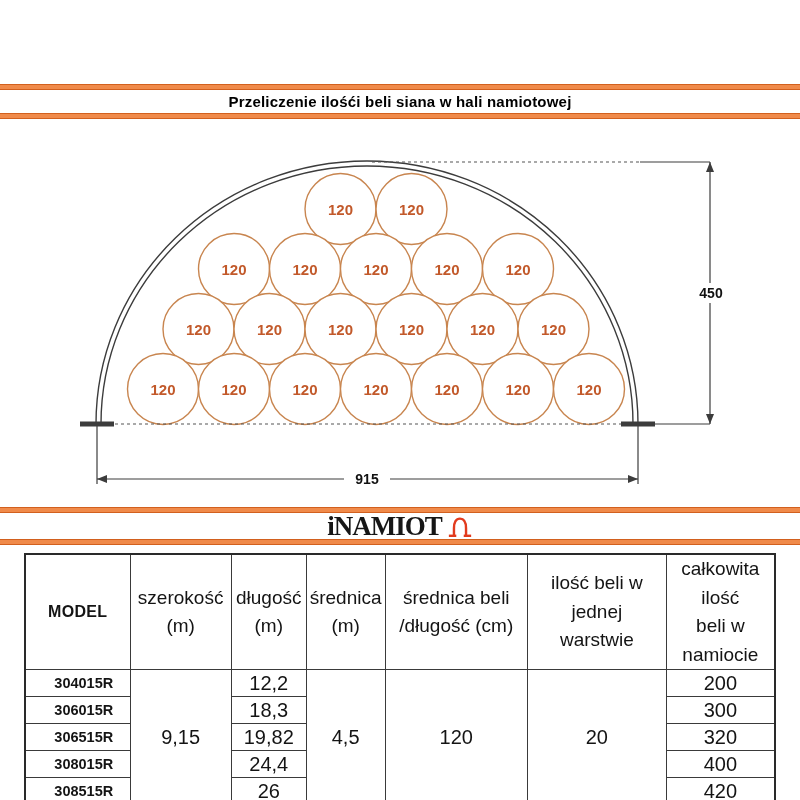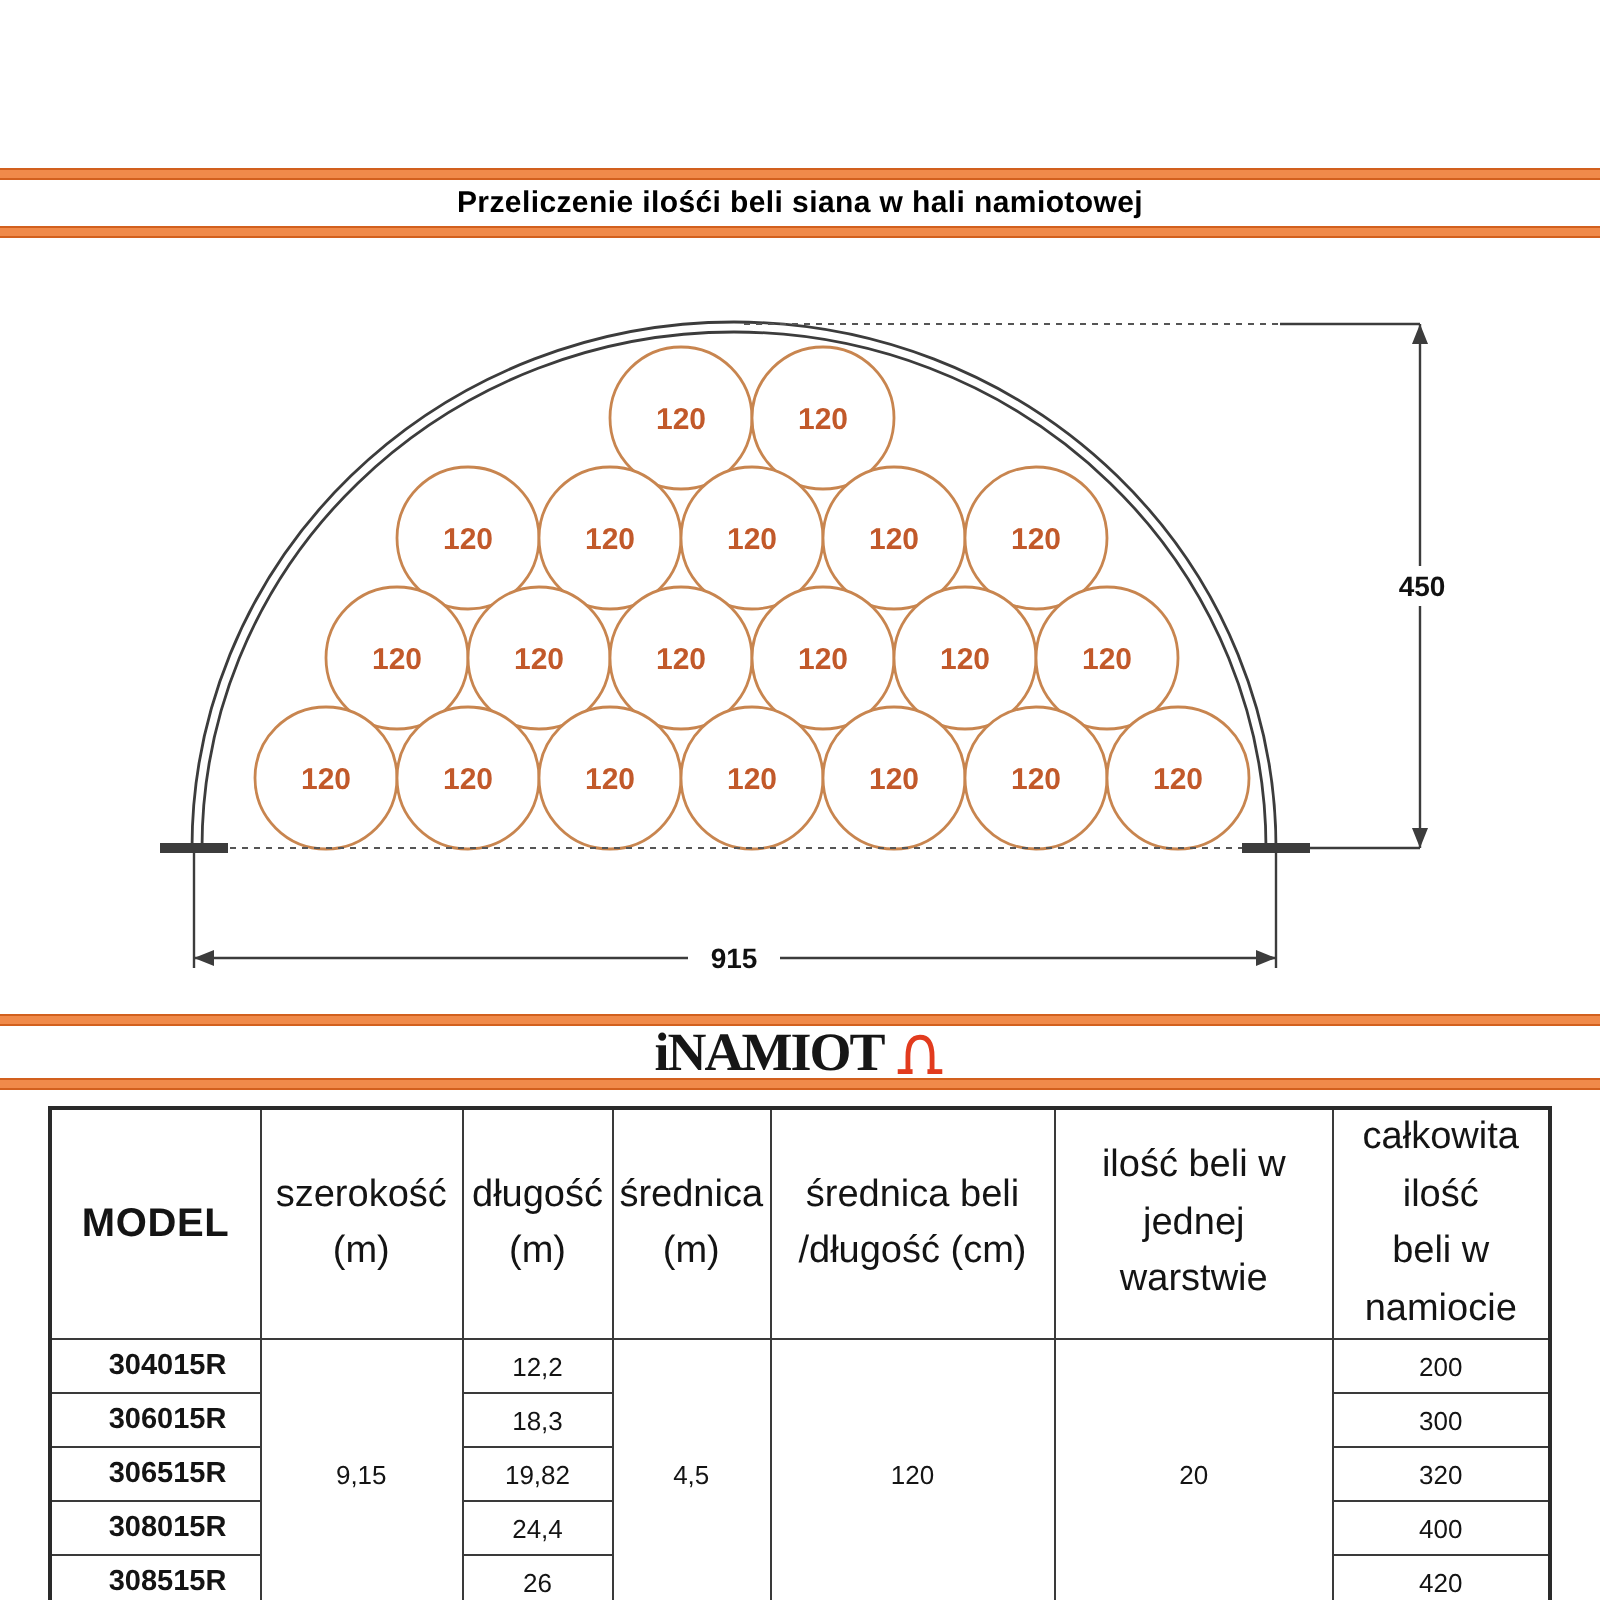--- a/index.html
+++ b/index.html
@@ -29,22 +29,22 @@
   .logo-icon{display:block;}
   table.spec{
     border-collapse:collapse;border:2px solid #2a2a2a;
     margin:8px auto 0 auto;width:752px;table-layout:fixed;
   }
   table.spec th,table.spec td{
     border:1px solid #3a3a3a;text-align:center;vertical-align:middle;
     padding:0;color:#141414;background:#ffffff;
   }
   table.spec th{font-weight:normal;font-size:19px;line-height:1.5;height:44px;}
-  table.spec th.model{font-weight:bold;font-size:20px;letter-spacing:.3px;}
-  table.spec td{font-size:13px;height:26px;}
+  table.spec th.model{font-weight:bold;font-size:16px;letter-spacing:.3px;}
+  table.spec td{font-size:20px;height:26px;}
   table.spec td.model{font-weight:bold;font-size:14.5px;padding-left:12px;}
 </style>
 </head>
 <body>
 
 <div class="top-spacer"></div>
 
 <div class="rule"></div>
 <div class="title-bar">Przeliczenie ilośći beli siana w hali namiotowej</div>
 <div class="rule"></div>

